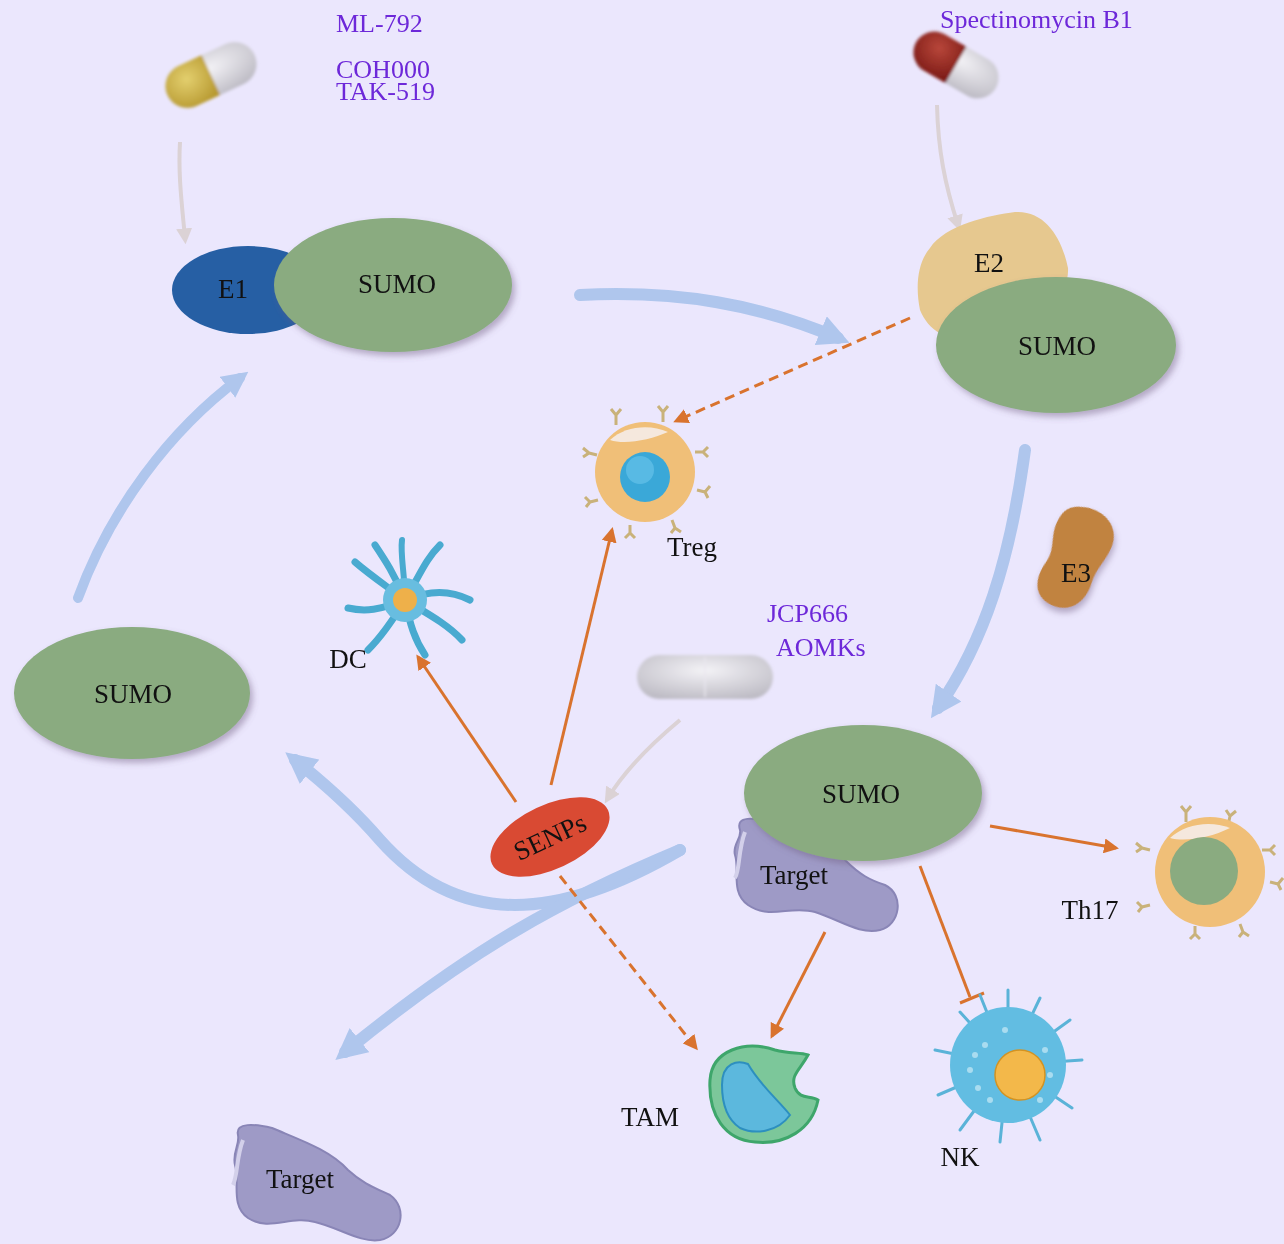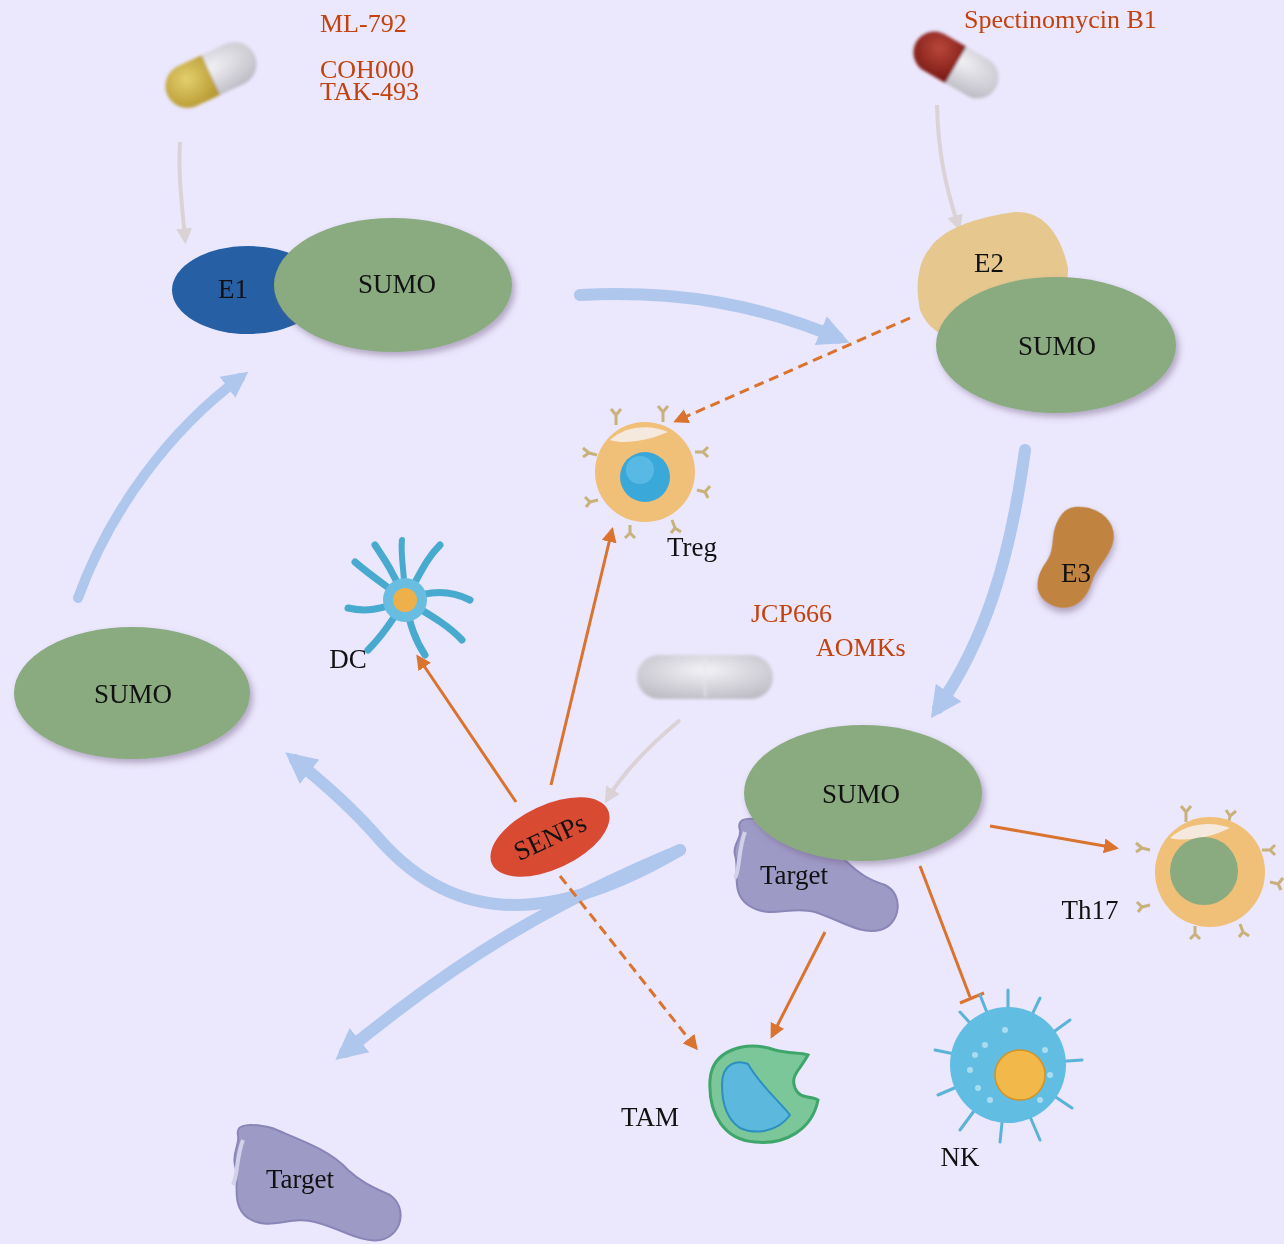--- a/index.html
+++ b/index.html
@@ -1,18 +1,18 @@
 <!DOCTYPE html>
 <html><head>
 <meta charset="utf-8">
 <style>
   html, body { margin: 0; padding: 0; }
   body { width: 1284px; height: 1244px; background: #ebe7fd; overflow: hidden; position: relative; font-family: "Liberation Serif", serif; }
   #stage { position: absolute; left: 0; top: 0; width: 1284px; height: 1244px; }
-  .lbl { position: absolute; color: #c2410c; font-family: "Liberation Serif", serif; font-size: 26px; line-height: 1.05; white-space: pre; }
+  .lbl { position: absolute; color: #6d28d9; font-family: "Liberation Serif", serif; font-size: 26px; line-height: 1.05; white-space: pre; margin-left: 16px; }
   svg text { font-family: "Liberation Serif", serif; fill: #111; }
 </style>
 </head>
 <body>
 
 <svg id="stage" width="1284" height="1244" viewBox="0 0 1284 1244" xmlns="http://www.w3.org/2000/svg">
   <defs>
     <marker id="orangeHead" viewBox="0 0 10 10" refX="8" refY="5" markerWidth="5" markerHeight="5" orient="auto-start-reverse">
       <path d="M0,0 L10,5 L0,10 z" fill="#d9732e"></path>
     </marker>
@@ -204,16 +204,16 @@
       <circle cx="1040" cy="1100" r="3"></circle>
         <circle cx="1005" cy="1030" r="3"></circle>
         <circle cx="978" cy="1088" r="3"></circle>
     </g>
   </g>
   <text x="960" y="1166" font-size="27" text-anchor="middle">NK</text>
 </svg>
 
 <div class="lbl" style="left:320px; top:10px;">ML-792</div>
 <div class="lbl" style="left:320px; top:56px;">COH000</div>
-<div class="lbl" style="left:320px; top:78px;">TAK-493</div>
-<div class="lbl" style="left:964px; top:6px;text-align:center;">Spectinomycin B1</div>
+<div class="lbl" style="left:320px; top:78px;">TAK-519</div>
+<div class="lbl" style="left:924px; top:6px;text-align:center;">Spectinomycin B1</div>
 <div class="lbl" style="left:751px; top:600px;">JCP666</div>
-<div class="lbl" style="left:816px; top:634px;">AOMKs</div>
+<div class="lbl" style="left:760px; top:634px;">AOMKs</div>
 
 </body></html>

